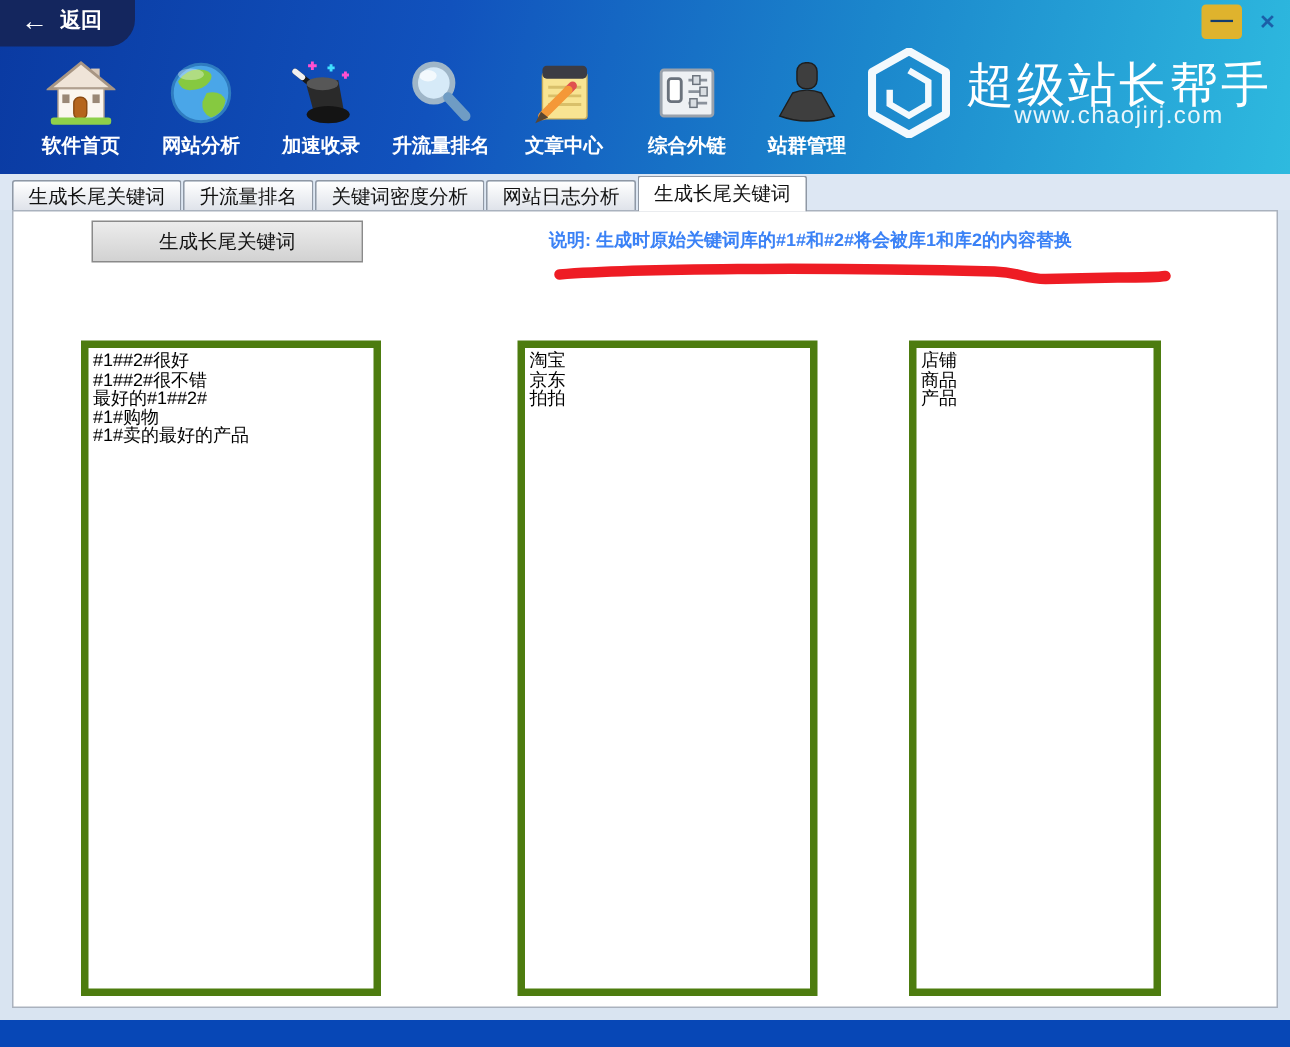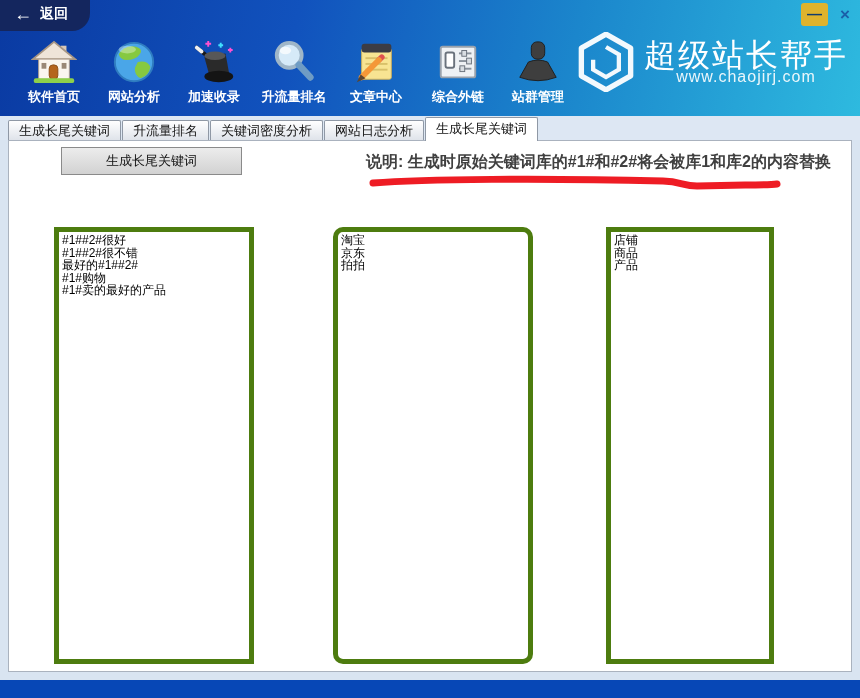--- a/index.html
+++ b/index.html
@@ -32,27 +32,27 @@
   .tab{height:19px;line-height:19px;padding:0 10px;font-size:13px;color:#111;cursor:pointer;
     background:linear-gradient(#ffffff,#dfe3ea);border:1px solid #8f98a5;border-bottom:none;
     border-radius:2px 2px 0 0;margin-right:1px;white-space:nowrap;}
   .tab.active{height:23px;line-height:22px;background:#fff;margin-bottom:-1px;z-index:3;position:relative;}
 
   
   .content{position:relative;height:532px;margin:0 8px;background:#fff;border:1px solid #aab2be;box-sizing:border-box;z-index:1;}
   .gen-btn{position:absolute;left:52px;top:6px;width:181px;height:28px;font-size:13px;color:#111;
     background:linear-gradient(#ececec,#d2d2d2);border:1px solid #8a8a8a;cursor:pointer;
     font-family:"Liberation Sans","DejaVu Sans",sans-serif;}
-  .note{position:absolute;left:357px;top:11px;color:#404040;font-size:16px;font-weight:bold;white-space:nowrap;}
+  .note{position:absolute;left:357px;top:11px;color:#3b82f6;font-size:12px;font-weight:bold;white-space:nowrap;}
   .red-underline{position:absolute;left:354px;top:32px;}
   .kw-list{position:absolute;width:200px;height:437px;border:5px solid #4d7c0f;box-sizing:border-box;
     resize:none;overflow:auto;font-family:"Liberation Sans","DejaVu Sans",sans-serif;
     font-size:12px;line-height:1.05;padding:2px 3px;color:#000;background:#fff;}
   #list1{left:45px;top:86px;}
-  #list2{left:324px;top:86px;border-radius:10px;}
+  #list2{left:336px;top:86px;}
   #list3{left:597px;top:86px;width:168px;}
 
   
   .bottom-strip{height:8px;background:#d9e4f1;}
   .bottom-bar{height:18px;background:#0747b6;}
 </style>
 </head>
 <body>
 
 <div class="window">

